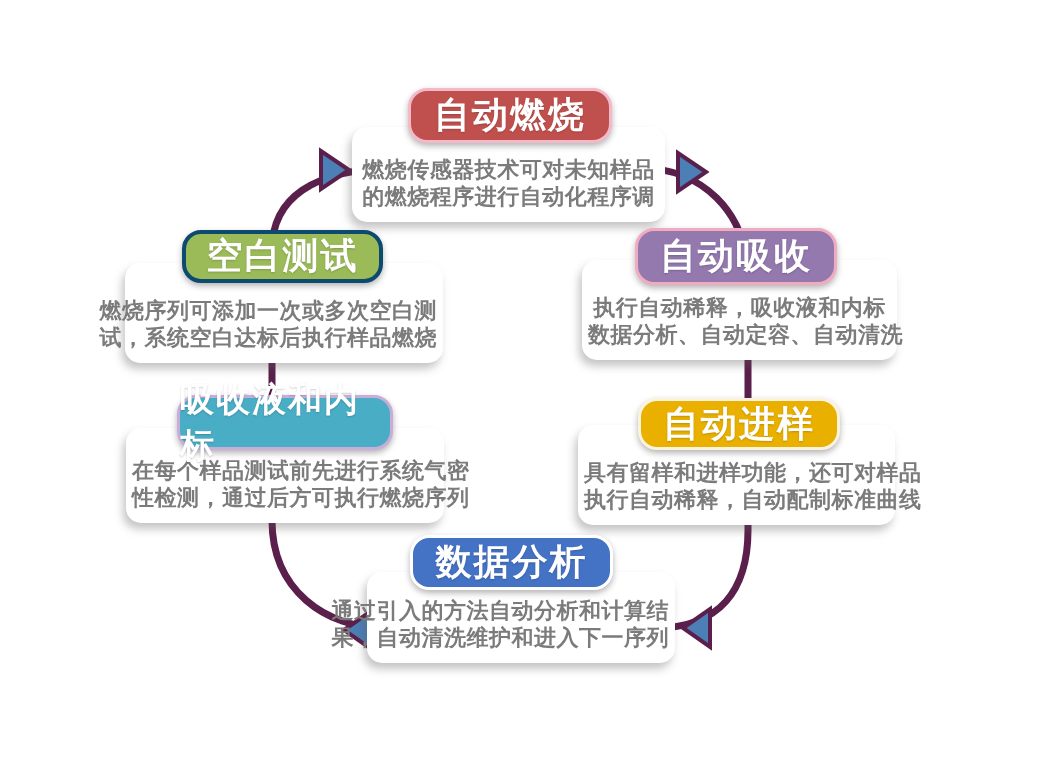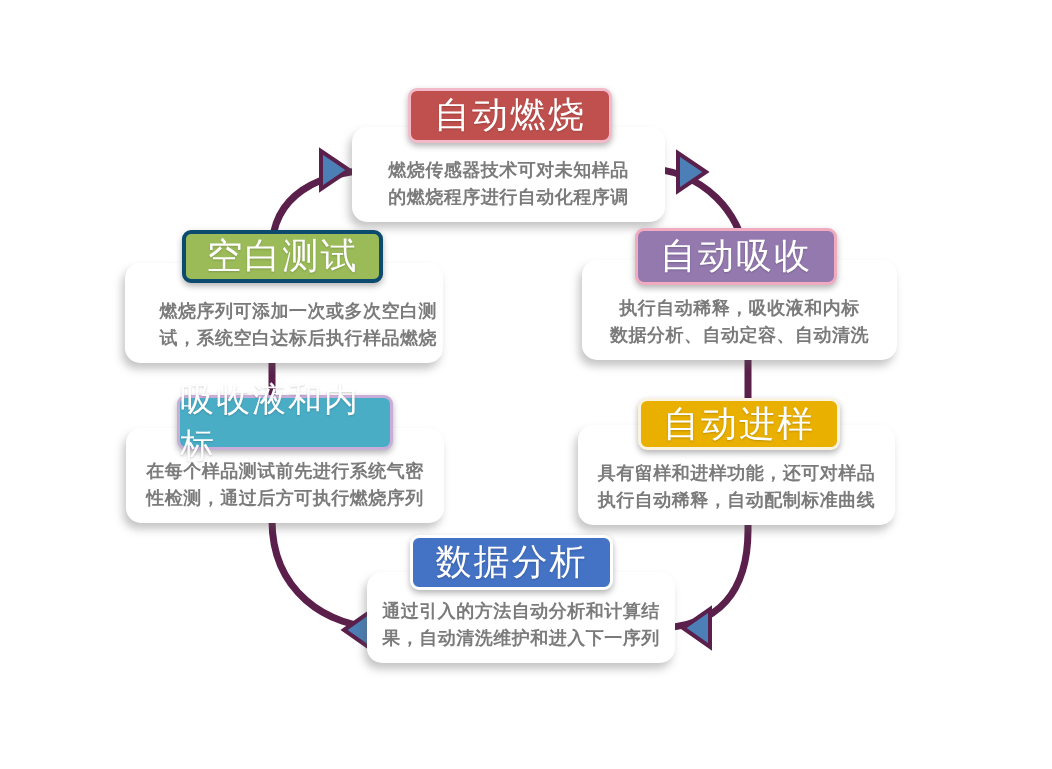--- a/index.html
+++ b/index.html
@@ -16,28 +16,28 @@
   .card {
     position:absolute; z-index:1; box-sizing:border-box;
     background:#ffffff; border-radius:15px;
     box-shadow:-3px 6px 9px rgba(90,90,90,0.35);
     display:flex; flex-direction:column; justify-content:flex-end;
     padding:0 6px 12px 6px;
   }
   .card p {
     margin:0; text-align:center;
     color:#7b7b7b; font-weight:bold;
-    font-size:18px; line-height:27px; letter-spacing:0.5px;
+    font-size:22px; line-height:27px; letter-spacing:0.5px;
     white-space:nowrap;
   }
   .badge {
     position:absolute; z-index:2; box-sizing:border-box;
     display:flex; align-items:center; justify-content:center;
-    color:#ffffff; font-weight:normal; font-size:36px; letter-spacing:2px;
-    border-radius:9px;
+    color:#ffffff; font-weight:bold; font-size:36px; letter-spacing:2px;
+    border-radius:19px;
     box-shadow:0 3px 6px rgba(0,0,0,0.30);
     text-shadow:0 1px 2px rgba(0,0,0,0.18);
   }
 
   
   #card-combustion  { left:352px; top:127px; width:313px; height:95px; }
   #badge-combustion { left:408px; top:88px;  width:204px; height:55px;
                       background:#c0504d; border:3px solid #f2b9c8; }
   
   #card-blank       { left:125px; top:263px; width:318px; height:100px;align-items:flex-end; }
@@ -49,21 +49,21 @@
                       background:#9379ae; border:3px solid #f0abc0; }
   
   #card-airtight    { left:126px; top:428px; width:318px; height:95px; }
   #badge-airtight   { left:177px; top:395px; width:216px; height:55px;
                       background:#4aadc6; border:3px solid #c9add9; font-size:34px; }
   
   #card-sampling    { left:578px; top:425px; width:317px; height:100px; }
   #badge-sampling   { left:638px; top:398px; width:202px; height:52px;
                       background:#e9b000; border:3px solid #fbf3df; }
   
-  #card-analysis    { left:367px; top:572px; width:308px; height:91px; }
+  #card-analysis    { left:367px; top:572px; width:308px; height:91px;align-items:flex-end; }
   #badge-analysis   { left:410px; top:535px; width:203px; height:55px;
                       background:#4472c4; border:3px solid #ffffff; }
 </style>
 </head>
 <body>
 
 <div id="stage">
 
   <svg id="cycle-svg" width="1052" height="769" viewBox="0 0 1052 769">
     <path d="M 400 168 L 640 168 C 700 168 748 210 748 280 L 748 530

